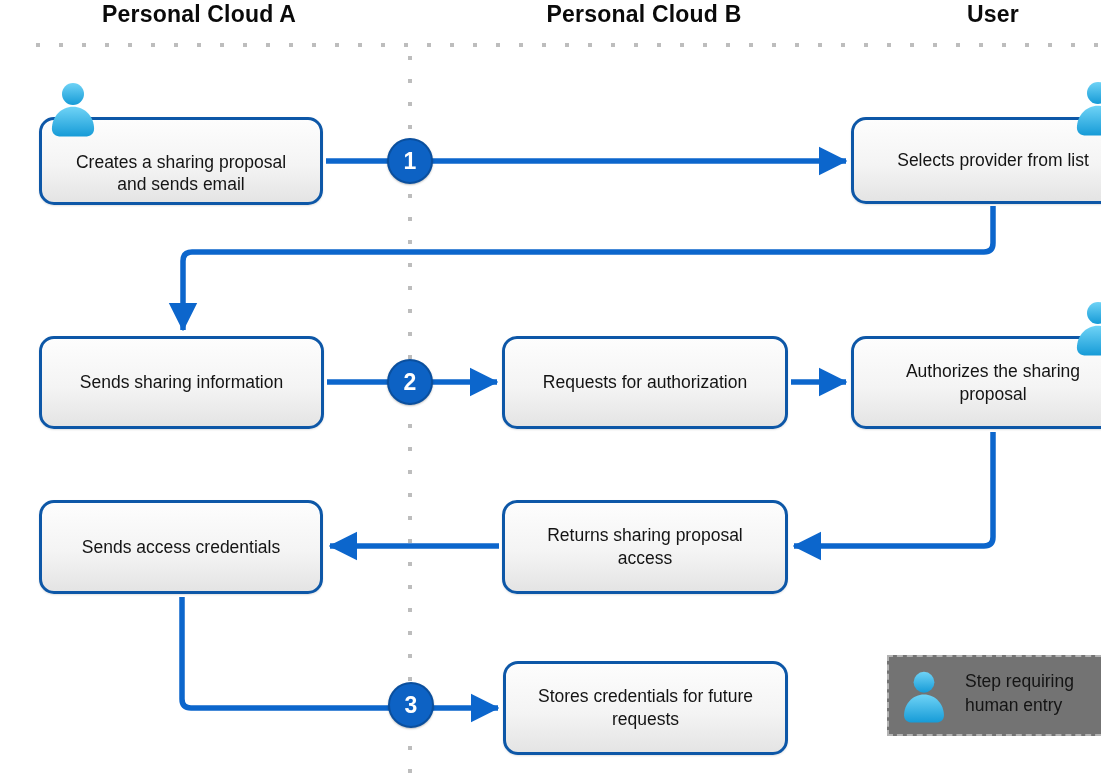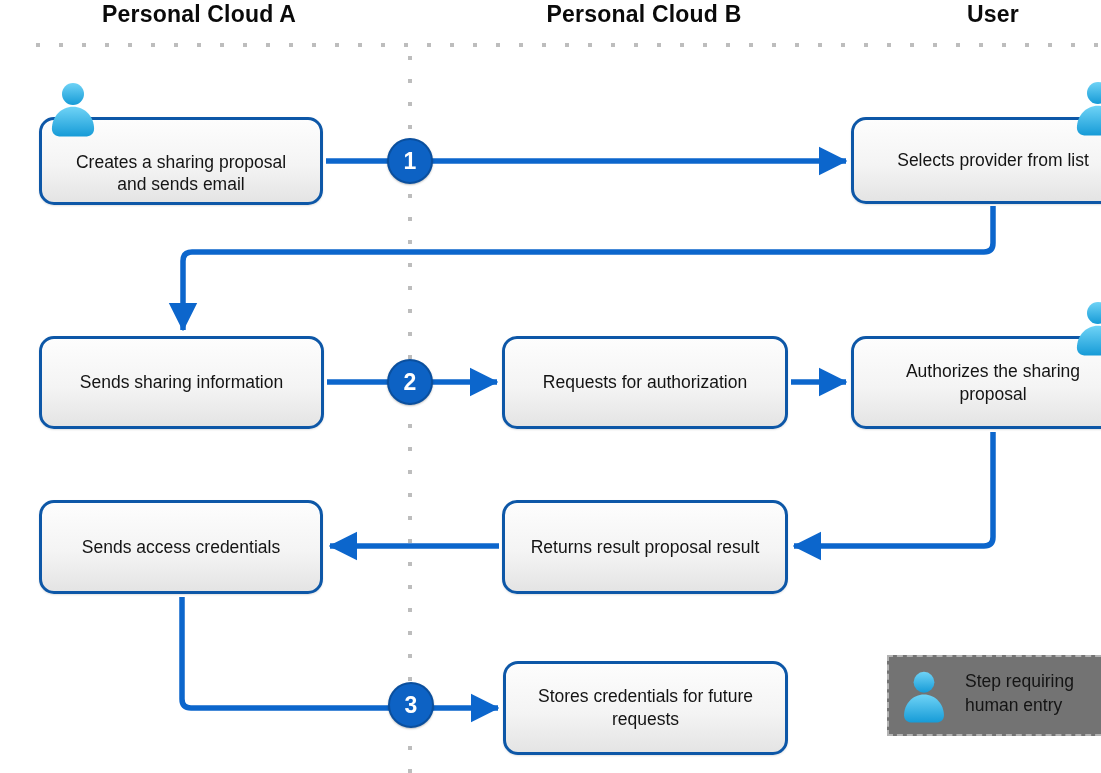--- a/index.html
+++ b/index.html
@@ -120,21 +120,21 @@
   <div class="node n3">
     <span>Sends sharing information</span>
   </div>
   <div class="node n4">
     <span>Requests for authorization</span>
   </div>
   <div class="node n5">
     <span>Authorizes the sharing proposal</span>
   </div>
   <div class="node n6">
-    <span>Returns result proposal result</span>
+    <span>Returns sharing proposal access</span>
   </div>
   <div class="node n7">
     <span>Sends access credentials</span>
   </div>
   <div class="node n8">
     <span>Stores credentials for future requests</span>
   </div>
 
   <div class="step-circle s1">
     <span>1</span>

